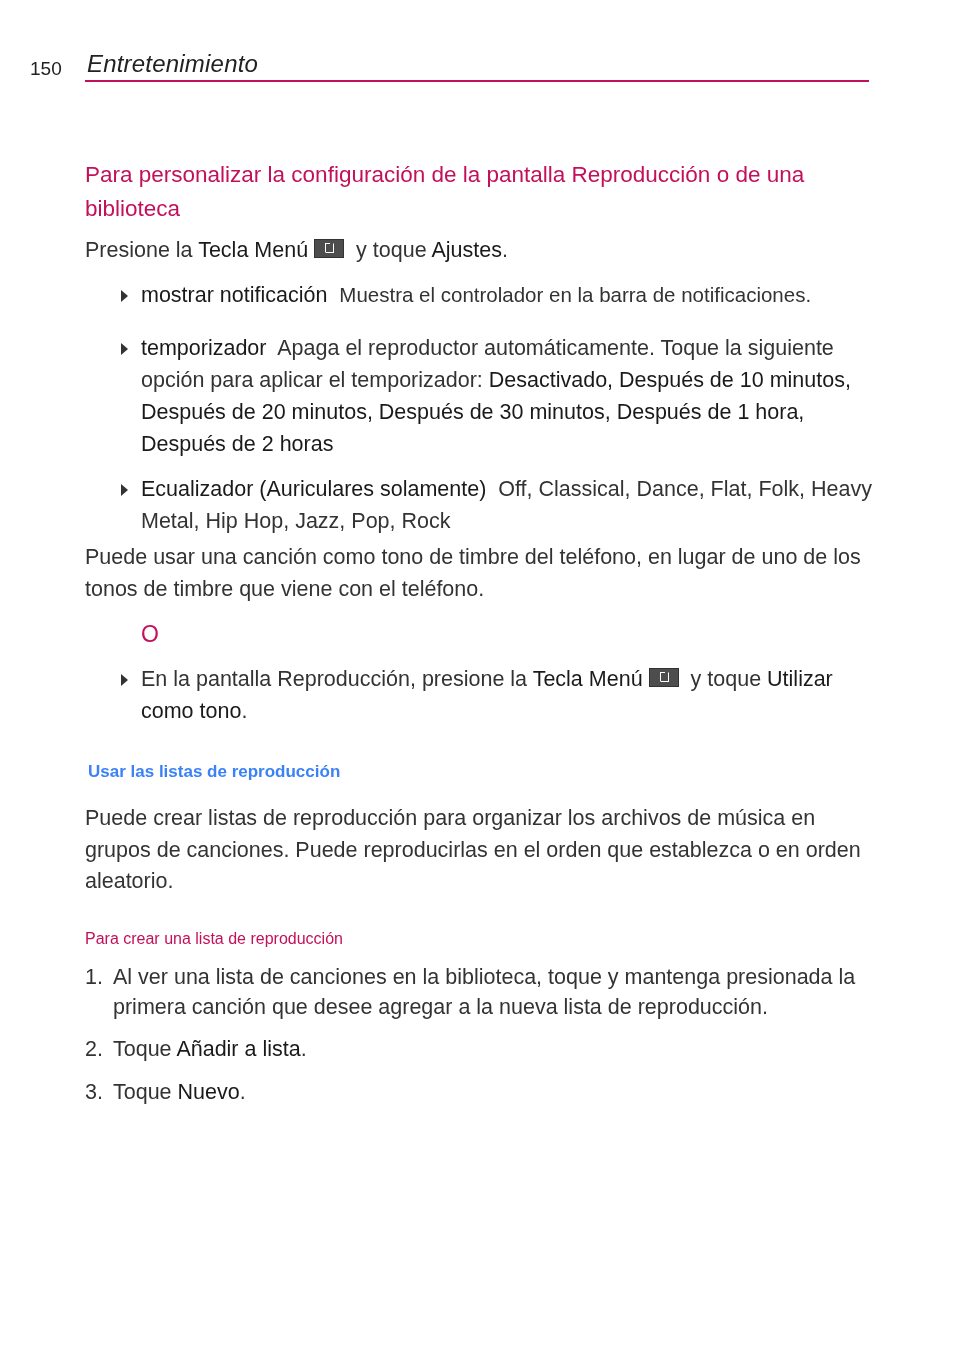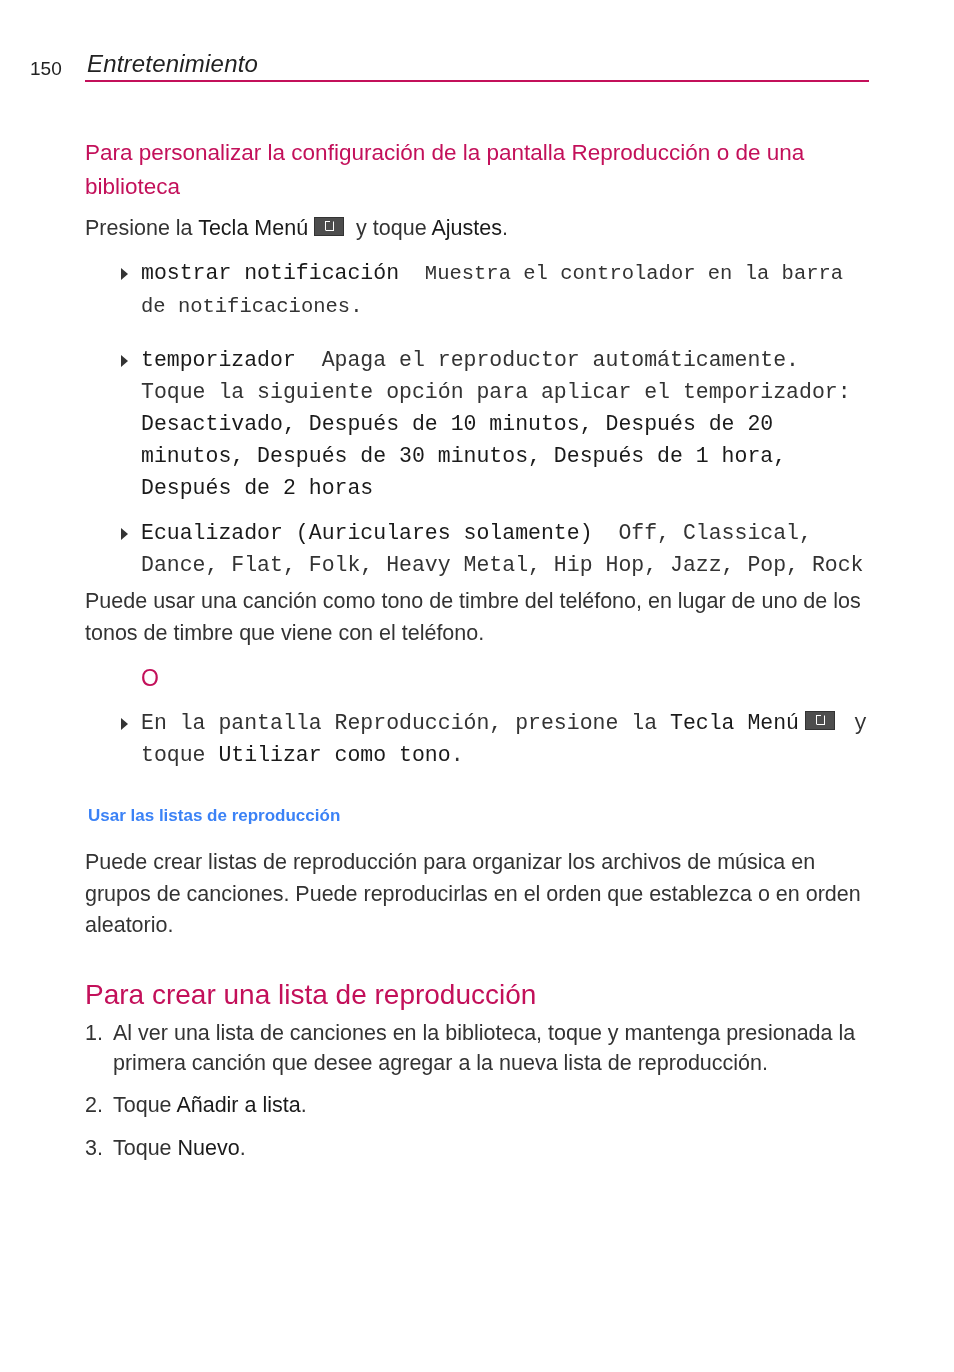--- a/index.html
+++ b/index.html
@@ -6,26 +6,26 @@
   body {
     width: 954px; height: 1372px; position: relative; overflow: hidden;
     font-family: "Liberation Sans", "DejaVu Sans", sans-serif;
     color: #2b2b2b;
   }
   .header { position: absolute; left: 0; top: 0; width: 816px; height: 90px; }
   .page-num { position: absolute; left: 30px; top: 58px; font-size: 19px; color: #222; }
   .chapter { position: absolute; left: 87px; top: 50px; font-size: 24px; color: #222; letter-spacing: 0.2px; font-style: italic; }
   .rule { position: absolute; left: 85px; top: 80px; width: 784px; height: 2px; background: #c3105a; }
 
-  .content { position: absolute; left: 85px; top: 136px; width: 790px; }
+  .content { position: absolute; left: 85px; top: 158px; width: 790px; }
   .h-pink { color: #c3105a; font-size: 22.5px; line-height: 34px; margin: 0; font-weight: normal; }
   .h-big { color: #3b82f6; font-size: 17px; font-weight: bold; line-height: 34px; margin: 3px; }
   .p { font-size: 21.5px; line-height: 32px; margin: 0; color: #333; }
   .strong { color: #1a1a1a; }
-  .bullet { position: relative; padding-left: 56px; font-size: 21.5px; line-height: 32px; color: #333; font-family: Liberation Mono, monospace; }
+  .bullet { position: relative; padding-left: 56px; font-size: 21.5px; line-height: 32px; color: #333; }
   .bullet .tri { position: absolute; left: 36px; top: 11px; width: 0; height: 0;
     border-top: 6px solid transparent; border-bottom: 6px solid transparent; border-left: 7px solid #333; }
   .menu-key { display: inline-block; width: 28px; height: 17px; background: #4d4d4d; border: 1px solid #333;
     vertical-align: -1px; margin: 0 6px; position: relative; }
   .menu-key::after { content: ""; position: absolute; left: 10px; top: 3px; width: 7px; height: 8px;
     border: 1.5px solid #fff; border-top-color: transparent; border-left-color: transparent; }
   .menu-key::before { content: ""; position: absolute; left: 10px; top: 3px; width: 4px; height: 8px;
     border-left: 1.5px solid #fff; border-top: 1.5px solid #fff; }
   .or { color: #c3105a; font-size: 23px; padding-left: 56px; line-height: 32px; }
   .num { position: relative; padding-left: 28px; font-size: 21.5px; line-height: 30px; color: #333; }
@@ -63,21 +63,21 @@
 
   <div class="or" style="margin-top:13px">O</div>
   <div class="bullet" style="margin-top:13px">
     <span class="tri"></span>
     <span>En la pantalla Reproducción, presione la </span><span class="strong">Tecla Menú</span><span class="menu-key"></span><span> y toque </span><span class="strong">Utilizar como tono</span><span>.</span>
   </div>
 
   <h2 class="h-big" style="margin-top:28px">Usar las listas de reproducción</h2>
   <p class="p" style="margin-top:14px;line-height:31.5px">Puede crear listas de reproducción para organizar los archivos de música en grupos de canciones. Puede reproducirlas en el orden que establezca o en orden aleatorio.</p>
 
-  <h4 class="h-pink" style="margin-top:36px;font-size:28px">Para crear una lista de reproducción</h4>
+  <h4 class="h-pink" style="margin-top:24px;font-size:16px">Para crear una lista de reproducción</h4>
   <div class="num" style="margin-top:6px">
     <span class="n">1.</span><span>Al ver una lista de canciones en la biblioteca, toque y mantenga presionada la primera canción que desee agregar a la nueva lista de reproducción.</span>
   </div>
   <div class="num" style="margin-top:12px">
     <span class="n">2.</span><span>Toque </span><span class="strong">Añadir a lista</span><span>.</span>
   </div>
   <div class="num" style="margin-top:13px">
     <span class="n">3.</span><span>Toque </span><span class="strong">Nuevo</span><span>.</span>
   </div>
 </div>

